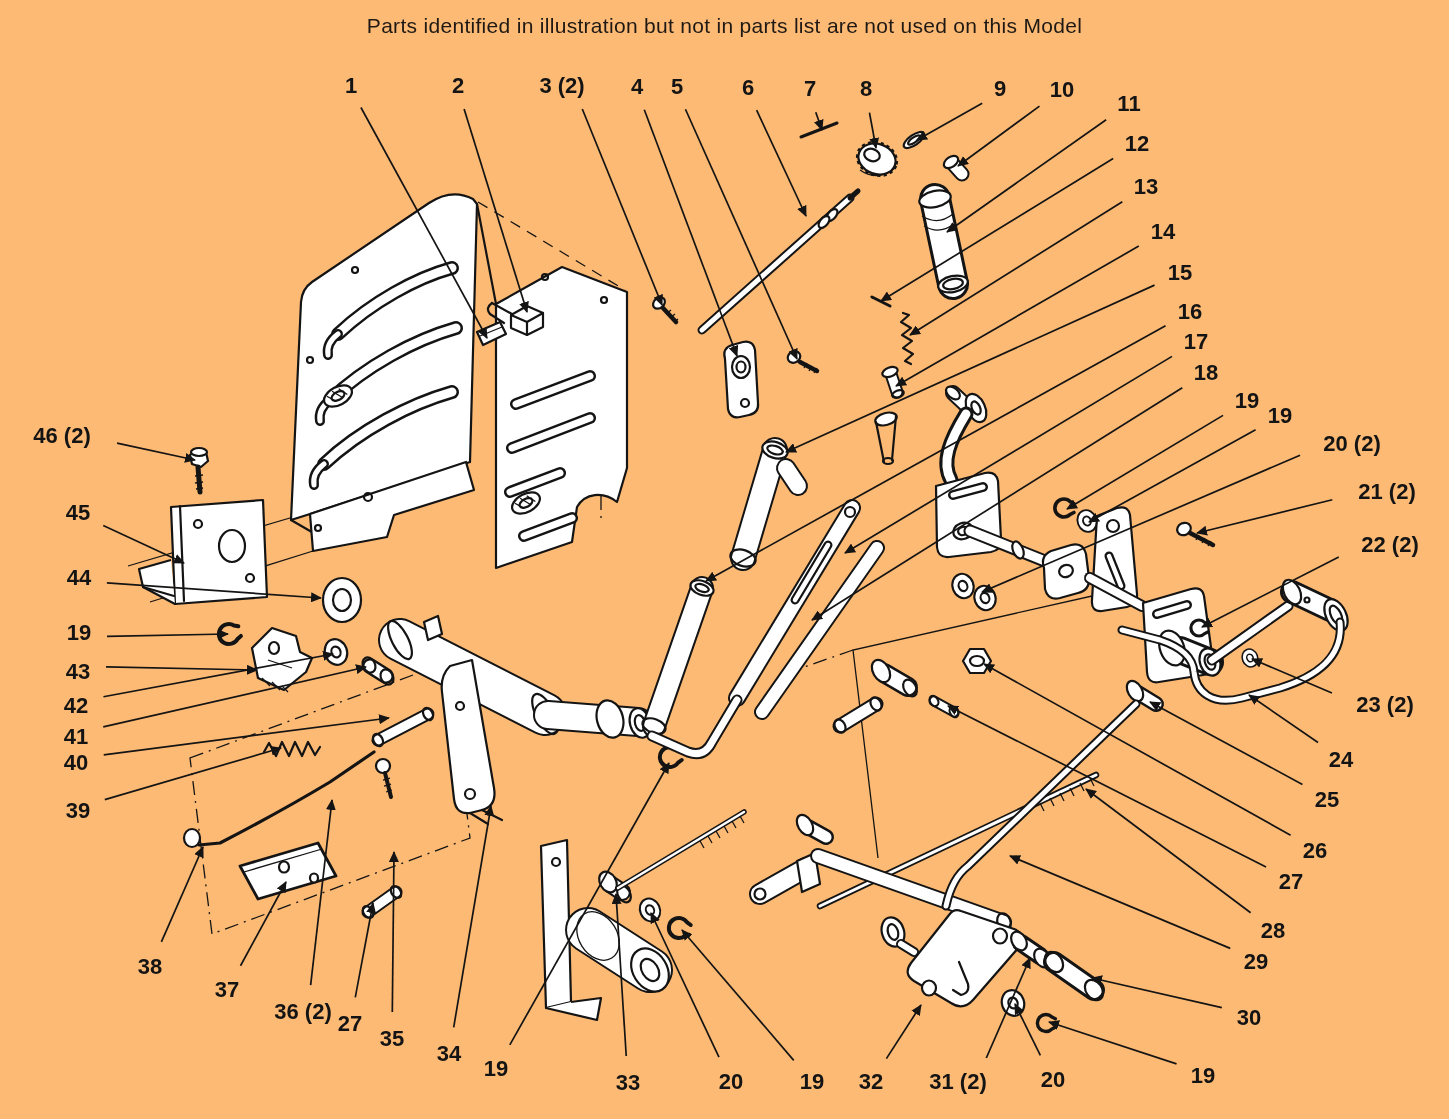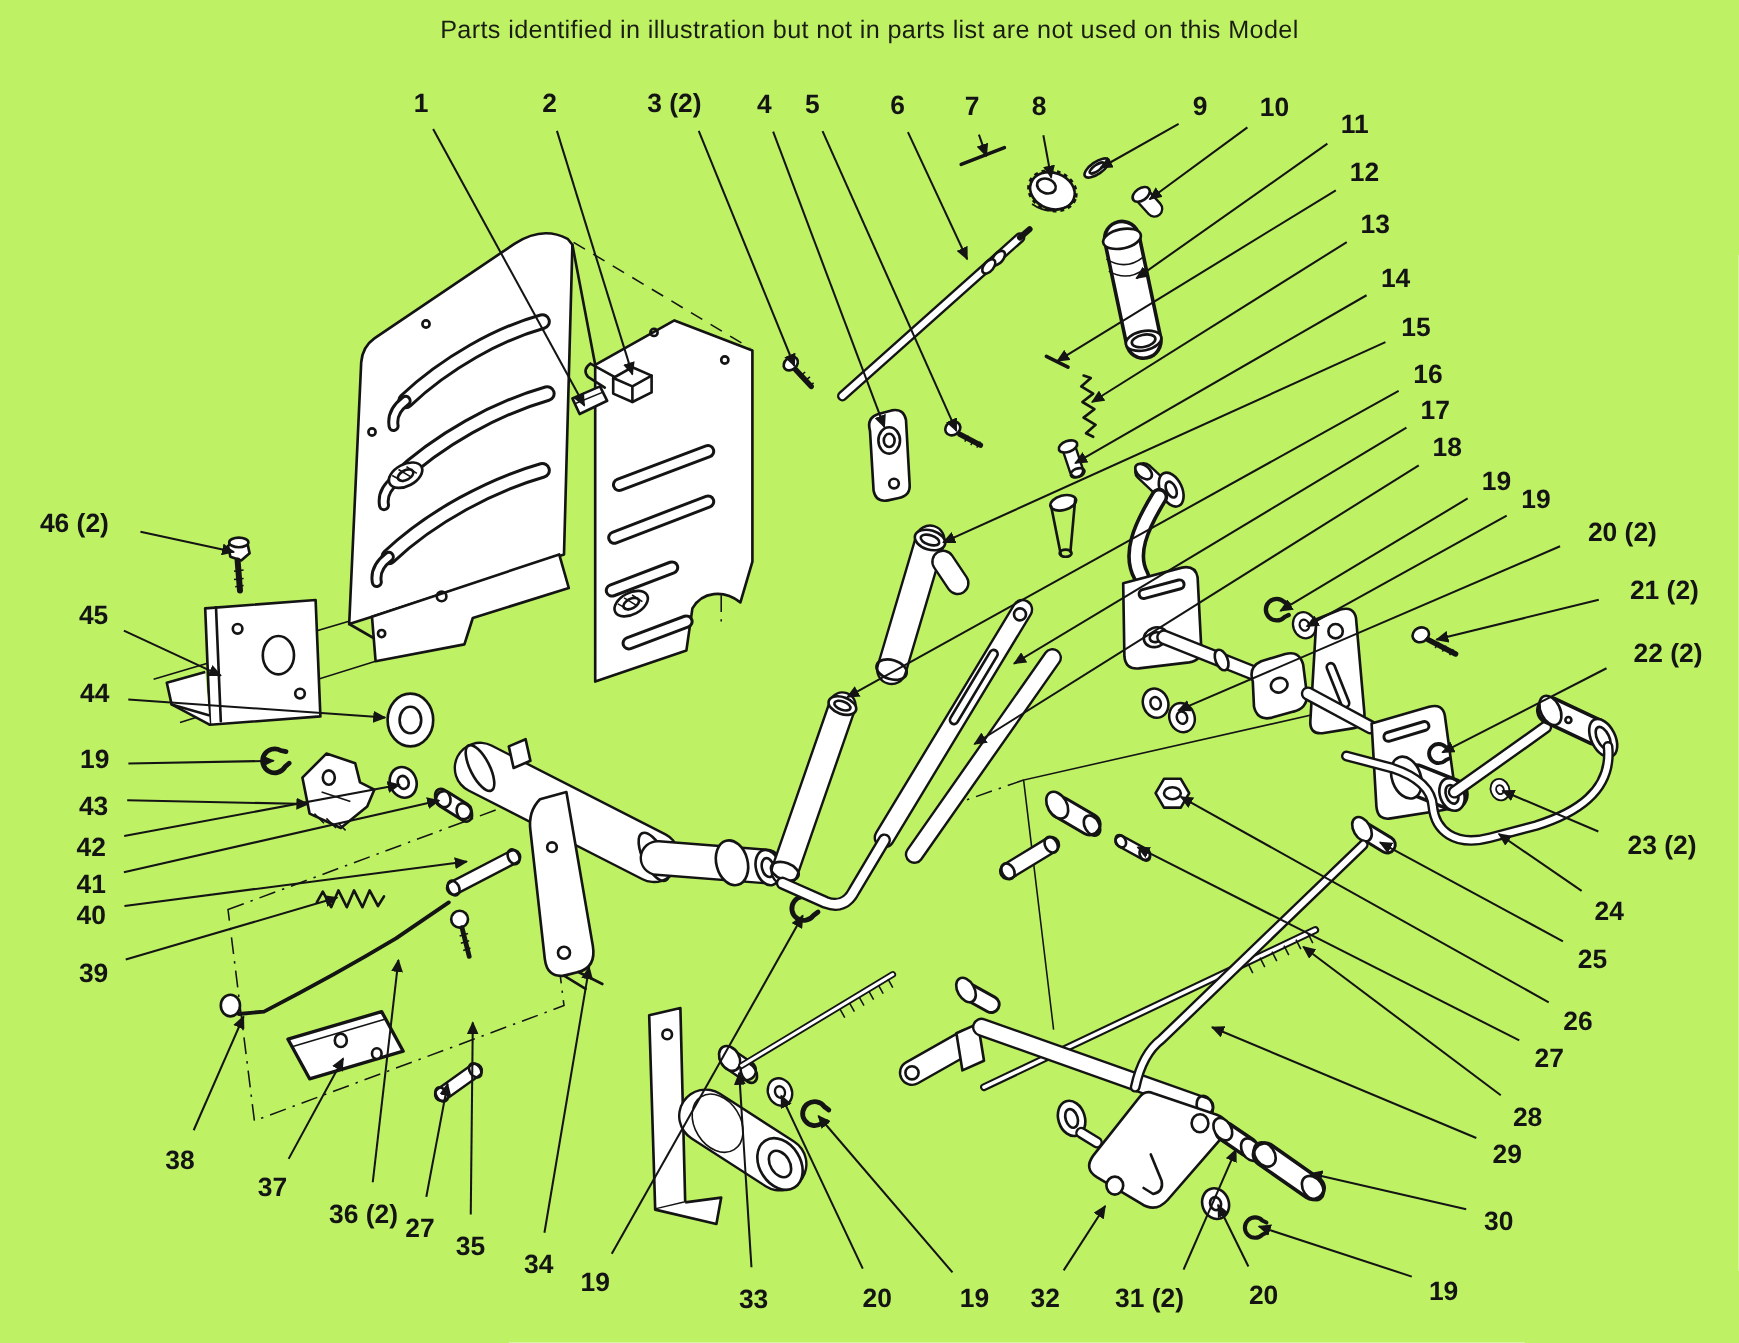--- a/index.html
+++ b/index.html
@@ -16,21 +16,21 @@
   .dash{stroke-dasharray:11 8;}
   .dashdot{stroke-dasharray:14 6 2 6;}
   .tube-o{fill:none;stroke:var(--ink,#141414);stroke-linecap:round;stroke-linejoin:round;}
   .tube-i{fill:none;stroke:#fff;stroke-linecap:round;stroke-linejoin:round;}
   .leader{stroke:var(--ink,#141414);stroke-width:1.7;}
   .callout{font:700 22px "Liberation Sans",sans-serif;fill:var(--ink,#141414);}
 </style>
 </head>
 <body>
 
-<div class="stage" style="--ink: #141414; background: #bef264;">
+<div class="stage" style="--ink: #141414; background: #fdba74;">
   <div class="note">Parts identified in illustration but not in parts list are not used on this Model</div>
 
   <svg width="1449" height="1119" viewBox="0 0 1449 1119">
     <defs>
       <marker id="arrw" markerWidth="12" markerHeight="10" refX="10" refY="5" orient="auto" markerUnits="userSpaceOnUse">
         <path d="M0,0 L11,5 L0,10 Z" fill="#141414"></path>
       </marker>
       <g id="sym-washer">
         <ellipse rx="11" ry="13" class="fl"></ellipse>
         <ellipse rx="4.5" ry="5.5" class="fl"></ellipse>

